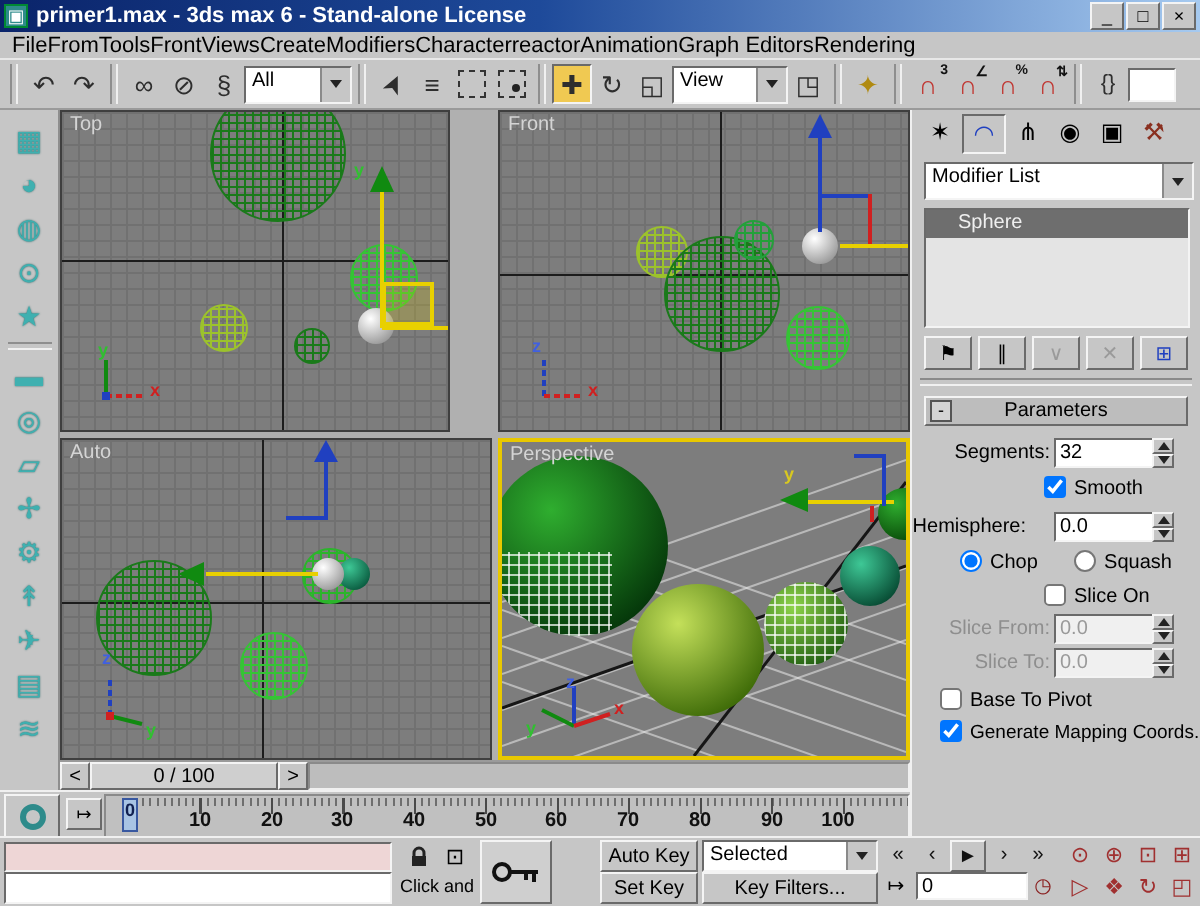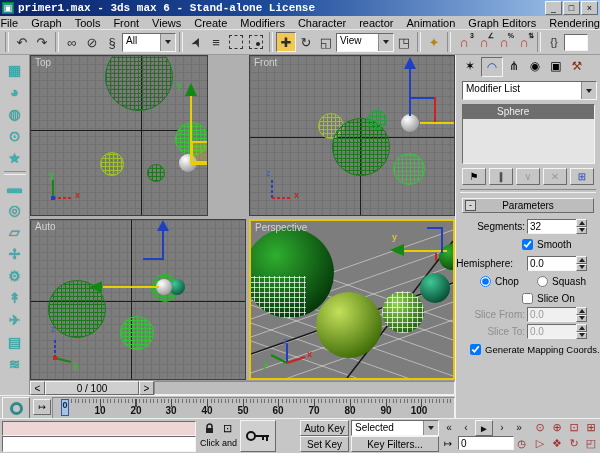--- a/index.html
+++ b/index.html
@@ -7,25 +7,25 @@
        font-family:"Liberation Sans",sans-serif;font-size:11px;color:#000;user-select:none;}
   .abs{position:absolute;}
   .raised{border:1px solid;border-color:#f4f4f4 #6a6a6a #6a6a6a #f4f4f4;background:#c6c6c6;}
   .sunken{border:1px solid;border-color:#6a6a6a #f4f4f4 #f4f4f4 #6a6a6a;background:#fff;}
   .pressed{border:1px solid;border-color:#6a6a6a #f4f4f4 #f4f4f4 #6a6a6a;}
   .ctr{display:flex;align-items:center;justify-content:center;}
   .btn{display:flex;align-items:center;justify-content:center;background:#c6c6c6;font-size:10px;cursor:default;}
   
   #titlebar{left:0;top:0;width:600px;height:16px;background:linear-gradient(90deg,#0a246a,#1e4a9a 45%,#a6caf0);
             display:flex;align-items:center;padding:0 2px;box-sizing:border-box;}
-  #titlebar .title{color:#fff;font-weight:bold;font-size:11px;margin-left:4px;white-space:nowrap;font-family:Liberation Mono, monospace;}
+  #titlebar .title{color:#fff;font-weight:bold;font-size:11px;margin-left:4px;white-space:nowrap;}
   .winbtn{width:15px;height:12px;font-size:9px;line-height:9px;margin-left:1px;}
   #appicon{width:12px;height:12px;background:#2e8b8b;color:#fff;font-size:9px;display:flex;align-items:center;justify-content:center;border:1px solid #083;box-sizing:border-box;}
   
-  #menubar{left:0;top:16px;width:600px;height:13px;display:flex;align-items:center;gap:13px;padding-left:6px;box-sizing:border-box;justify-content:flex-end;}
+  #menubar{left:0;top:16px;width:600px;height:13px;display:flex;align-items:center;padding-left:6px;box-sizing:border-box;}
   .menuitem{white-space:nowrap;font-size:11px;}
   
   #toolbar{left:0;top:29px;width:600px;height:26px;display:flex;align-items:center;padding-left:2px;box-sizing:border-box;border-top:1px solid #e8e8e8;border-bottom:1px solid #9a9a9a;}
   .tsep{width:2px;height:20px;border-left:1px solid #8e8e8e;border-right:1px solid #f0f0f0;margin:0 3px;}
   .tool{width:20px;height:20px;display:flex;align-items:center;justify-content:center;font-size:13px;color:#2e2e2e;position:relative;flex:0 0 auto;}
   .tool.active{background:#f0c952;border:1px solid;border-color:#6a6a6a #f4f4f4 #f4f4f4 #6a6a6a;box-sizing:border-box;}
   .combo{height:17px;background:#fff;border:1px solid;border-color:#6a6a6a #f4f4f4 #f4f4f4 #6a6a6a;display:flex;align-items:stretch;flex:0 0 auto;}
   .combo .cval{flex:1;padding:1px 3px;font-size:10px;white-space:nowrap;overflow:hidden;}
   .combo .carr{width:14px;background:#c6c6c6;border-left:1px solid #8a8a8a;display:flex;align-items:center;justify-content:center;}
   .darr{width:0;height:0;border-left:3px solid transparent;border-right:3px solid transparent;border-top:4px solid #222;}
@@ -95,21 +95,21 @@
     <div id="appicon">▣</div>
     <div class="title">primer1.max - 3ds max 6 - Stand-alone License</div>
     <div style="flex:1"></div>
     <div class="winbtn btn raised">_</div>
     <div class="winbtn btn raised">□</div>
     <div class="winbtn btn raised">×</div>
   </div>
 
   <div id="menubar" class="abs">
     <span class="menuitem">File</span>
-    <span class="menuitem">Graph</span>
+    <span class="menuitem">From</span>
     <span class="menuitem">Tools</span>
     <span class="menuitem">Front</span>
     <span class="menuitem">Views</span>
     <span class="menuitem">Create</span>
     <span class="menuitem">Modifiers</span>
     <span class="menuitem">Character</span>
     <span class="menuitem">reactor</span>
     <span class="menuitem">Animation</span>
     <span class="menuitem">Graph Editors</span>
     <span class="menuitem">Rendering</span>
@@ -189,21 +189,21 @@
     <div class="objicon">✢</div>
     <div class="objicon">⚙</div>
     <div class="objicon">↟</div>
     <div class="objicon">✈</div>
     <div class="objicon">▤</div>
     <div class="objicon">≋</div>
   </div>
 
   <div id="vpzone" class="abs">
 
-    <div class="vp" style="left:0;top:0;width:178px;height:161px">
+    <div class="vp" style="left:0;top:0;width:195px;height:161px">
       <div class="vlabel">Top</div>
       <div class="axv" style="left:110px"></div>
       <div class="axh" style="top:74px"></div>
       <div class="wf" style="--c:#1a7a1a;left:74px;top:-13px;width:66px;height:66px"></div>
       <div class="wf" style="--c:#9cc22c;left:69px;top:96px;width:22px;height:22px"></div>
       <div class="wf" style="--c:#1a7a1a;left:116px;top:108px;width:16px;height:16px"></div>
       <div class="wf" style="--c:#35c435;left:144px;top:66px;width:32px;height:32px"></div>
       <div class="shaded" style="--hi:#ffffff;--lo:#9a9a9a;left:148px;top:98px;width:18px;height:18px"></div>
       <div class="gline" style="left:159px;top:40px;width:2px;height:68px;background:#e8d000"></div>
       <div class="tri" style="left:154px;top:27px;border-left:6px solid transparent;border-right:6px solid transparent;border-bottom:13px solid #108a10"></div>
@@ -359,21 +359,21 @@
           <span>⚒</span>
         </div>
     </div>
     <div class="combo" style="width:133px;margin:0 0 4px 2px">
       <span class="cval">Modifier List</span>
       <span class="carr">
           <span class="darr"></span>
         </span>
     </div>
     <div class="sunken" style="width:133px;height:60px;margin-left:2px;box-sizing:border-box;background:#e4e4e4">
-      <div style="height:14px;background:#6e6e6e;color:#efefef;font-size:10px;padding-left:34px;line-height:14px">Sphere</div>
+      <div style="height:14px;background:#6e6e6e;color:#efefef;font-size:10px;padding-left:16px;line-height:14px">Sphere</div>
     </div>
     <div style="display:flex;gap:3px;margin:4px 0 4px 2px">
       <div class="btn raised" style="width:22px;height:15px">⚑</div>
       <div class="btn raised" style="width:22px;height:15px">∥</div>
       <div class="btn raised" style="width:22px;height:15px;color:#9a9a9a">∨</div>
       <div class="btn raised" style="width:22px;height:15px;color:#9a9a9a">✕</div>
       <div class="btn raised" style="width:22px;height:15px;color:#2040c0">⊞</div>
     </div>
     <div style="height:2px;border-top:1px solid #8a8a8a;border-bottom:1px solid #f0f0f0;margin:2px 0 5px 0"></div>
 
@@ -418,20 +418,23 @@
         </div>
     </div>
     <div class="prow disabled">
       <span class="plabel" style="right:71px">Slice To:</span>
       <input class="pfield" value="0.0" style="">
       <div class="spin">
           <span class="u"></span>
           <span class="d"></span>
         </div>
     </div>
+    <div class="prow" style="padding-left:10px;padding-top:3px;box-sizing:border-box">
+      <input type="checkbox" style=""><span class="cklabel">Base To Pivot</span>
+    </div>
     <div class="prow" style="padding-left:10px;padding-top:2px;box-sizing:border-box;white-space:nowrap">
       <input type="checkbox" checked="" style=""><span class="cklabel" style="font-size:9.5px">Generate Mapping Coords.</span>
     </div>
   </div>
 
   <div id="statusbar" class="abs">
     <div class="abs sunken" style="left:2px;top:2px;width:192px;height:13px;background:#eed6d6"></div>
     <div class="abs sunken" style="left:2px;top:17px;width:192px;height:14px"></div>
 
     <div class="abs btn" style="left:202px;top:2px;width:15px;height:14px">

